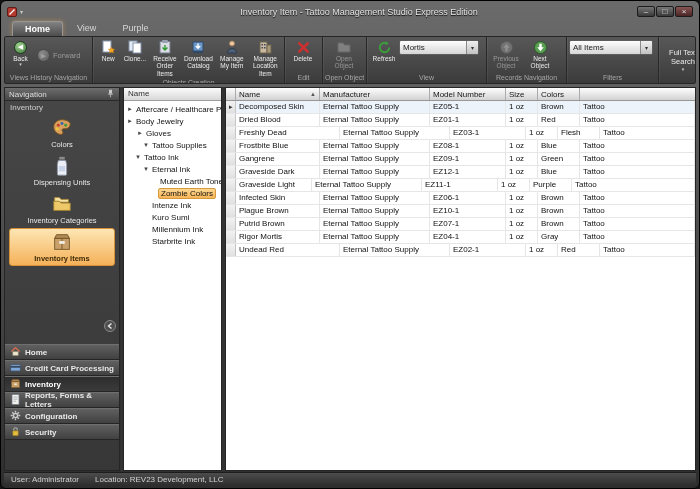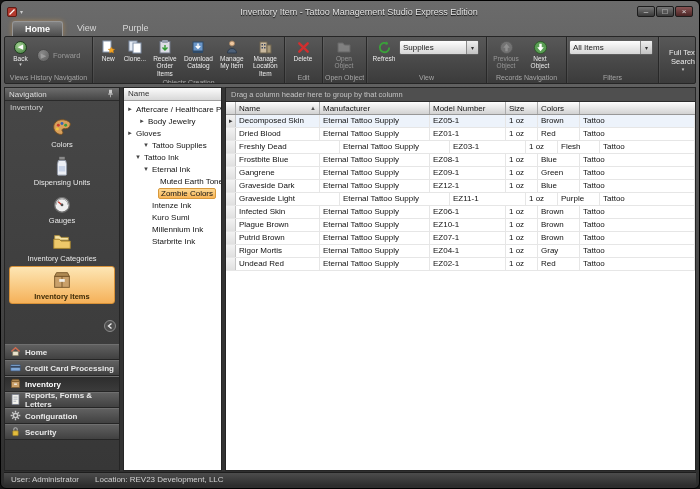--- a/index.html
+++ b/index.html
@@ -224,21 +224,21 @@
         <div class="rbtn" style="width:30px">
           <span class="ric">
             <svg width="15" height="15" viewBox="0 0 16 16">
                 <path d="M13 8a5 5 0 1 1-1.8-3.8" fill="none" stroke="#3aa13a" stroke-width="2"></path>
                 <path d="M10.5 1.2l1.4 3.3-3.4.4z" fill="#3aa13a"></path>
               </svg>
           </span>
           <span>Refresh</span>
         </div>
         <div class="combo" style="width:80px">
-          <span>Supplies</span>
+          <span>Mortis</span>
           <span class="combo-arrow">▾</span>
         </div>
       </div>
       <div class="grp-label">View</div>
     </div>
 
     <div class="grp" style="width:80px">
       <div class="grp-body">
         <div class="rbtn w disabled">
           <span class="ric">
@@ -312,31 +312,20 @@
           </div>
           <div class="nav-tile">
             <span class="tile-icon">
               <svg viewBox="0 0 24 24" width="22" height="22">
                 <rect x="9" y="2" width="6" height="3" fill="#8a8a8a"></rect>
                 <path d="M8 6h8l1 4v11a1 1 0 0 1-1 1H8a1 1 0 0 1-1-1V10z" fill="#eceff5" stroke="#8e96a4"></path>
                 <rect x="8.5" y="12" width="7" height="6" fill="#c9d4e8"></rect>
               </svg>
             </span>
             <span class="tile-label">Dispensing Units</span>
-          </div>
-          <div class="nav-tile">
-            <span class="tile-icon">
-              <svg viewBox="0 0 24 24" width="22" height="22">
-                <circle cx="12" cy="13" r="8" fill="#efefef" stroke="#6e6e6e" stroke-width="1.5"></circle>
-                <path d="M5.5 13a6.5 6.5 0 0 1 13 0" fill="none" stroke="#9a9a9a"></path>
-                <path d="M12 13L7.8 9.6" stroke="#c23a2e" stroke-width="1.5"></path>
-                <circle cx="12" cy="13" r="1.5" fill="#4e4e4e"></circle>
-              </svg>
-            </span>
-            <span class="tile-label">Gauges</span>
           </div>
           <div class="nav-tile">
             <span class="tile-icon">
               <svg viewBox="0 0 24 24" width="22" height="22">
                 <path d="M4 5h5l2 2h8v3H4z" fill="#f7e3a5" stroke="#ad8d3c"></path>
                 <path d="M3 9h6l2 2h10v8H3z" fill="#eec96a" stroke="#a2812e"></path>
               </svg>
             </span>
             <span class="tile-label">Inventory Categories</span>
           </div>
@@ -411,25 +400,25 @@
 
     <div class="splitter"></div>
 
     <div class="treepanel">
       <div class="tree-header">Name</div>
       <div class="tree-list">
           <div class="tree-item" style="padding-left:2px">
             <span class="tree-arrow">▸</span>
             <span class="tree-label">Aftercare / Healthcare Prod...</span>
           </div>
-          <div class="tree-item" style="padding-left:14px">
+          <div class="tree-item" style="padding-left:2px">
             <span class="tree-arrow">▸</span>
             <span class="tree-label">Body Jewelry</span>
           </div>
-          <div class="tree-item" style="padding-left:2px">
+          <div class="tree-item" style="padding-left:12px">
             <span class="tree-arrow">▸</span>
             <span class="tree-label">Gloves</span>
           </div>
           <div class="tree-item" style="padding-left:18px">
             <span class="tree-arrow">▾</span>
             <span class="tree-label">Tattoo Supplies</span>
           </div>
           <div class="tree-item" style="padding-left:10px">
             <span class="tree-arrow">▾</span>
             <span class="tree-label">Tattoo Ink</span>
@@ -461,21 +450,20 @@
           <div class="tree-item" style="padding-left:18px">
             <span class="tree-arrow"></span>
             <span class="tree-label">Starbrite Ink</span>
           </div>
         </div>
     </div>
 
     <div class="splitter"></div>
 
     <div class="gridpanel">
-      <div class="groupbar">Drag a column header here to group by that column</div>
       <div class="grid-header">
           <div class="gh-cell ind"></div>
           <div class="gh-cell" style="width:84px">
             <span>Name</span>
             <span class="sort">▲</span>
           </div>
           <div class="gh-cell" style="width:110px">
             <span>Manufacturer</span>
           </div>
           <div class="gh-cell" style="width:76px">
@@ -538,21 +526,21 @@
             <div class="g-cell ind"></div>
             <div class="g-cell" style="width:84px">Graveside Dark</div>
             <div class="g-cell" style="width:110px">Eternal Tattoo Supply</div>
             <div class="g-cell" style="width:76px">EZ12-1</div>
             <div class="g-cell" style="width:32px">1 oz</div>
             <div class="g-cell" style="width:42px">Blue</div>
             <div class="g-cell cell-flex">Tattoo</div>
           </div>
           <div class="g-row">
             <div class="g-cell ind"></div>
-            <div class="g-cell" style="width:104px">Graveside Light</div>
+            <div class="g-cell" style="width:76px">Graveside Light</div>
             <div class="g-cell" style="width:110px">Eternal Tattoo Supply</div>
             <div class="g-cell" style="width:76px">EZ11-1</div>
             <div class="g-cell" style="width:32px">1 oz</div>
             <div class="g-cell" style="width:42px">Purple</div>
             <div class="g-cell cell-flex">Tattoo</div>
           </div>
           <div class="g-row">
             <div class="g-cell ind"></div>
             <div class="g-cell" style="width:84px">Infected Skin</div>
             <div class="g-cell" style="width:110px">Eternal Tattoo Supply</div>
@@ -583,21 +571,21 @@
             <div class="g-cell ind"></div>
             <div class="g-cell" style="width:84px">Rigor Mortis</div>
             <div class="g-cell" style="width:110px">Eternal Tattoo Supply</div>
             <div class="g-cell" style="width:76px">EZ04-1</div>
             <div class="g-cell" style="width:32px">1 oz</div>
             <div class="g-cell" style="width:42px">Gray</div>
             <div class="g-cell cell-flex">Tattoo</div>
           </div>
           <div class="g-row">
             <div class="g-cell ind"></div>
-            <div class="g-cell" style="width:84px">Undead Red</div>
+            <div class="g-cell" style="width:104px">Undead Red</div>
             <div class="g-cell" style="width:110px">Eternal Tattoo Supply</div>
             <div class="g-cell" style="width:76px">EZ02-1</div>
             <div class="g-cell" style="width:32px">1 oz</div>
             <div class="g-cell" style="width:42px">Red</div>
             <div class="g-cell cell-flex">Tattoo</div>
           </div>
         </div>
     </div>
 
   </div>

